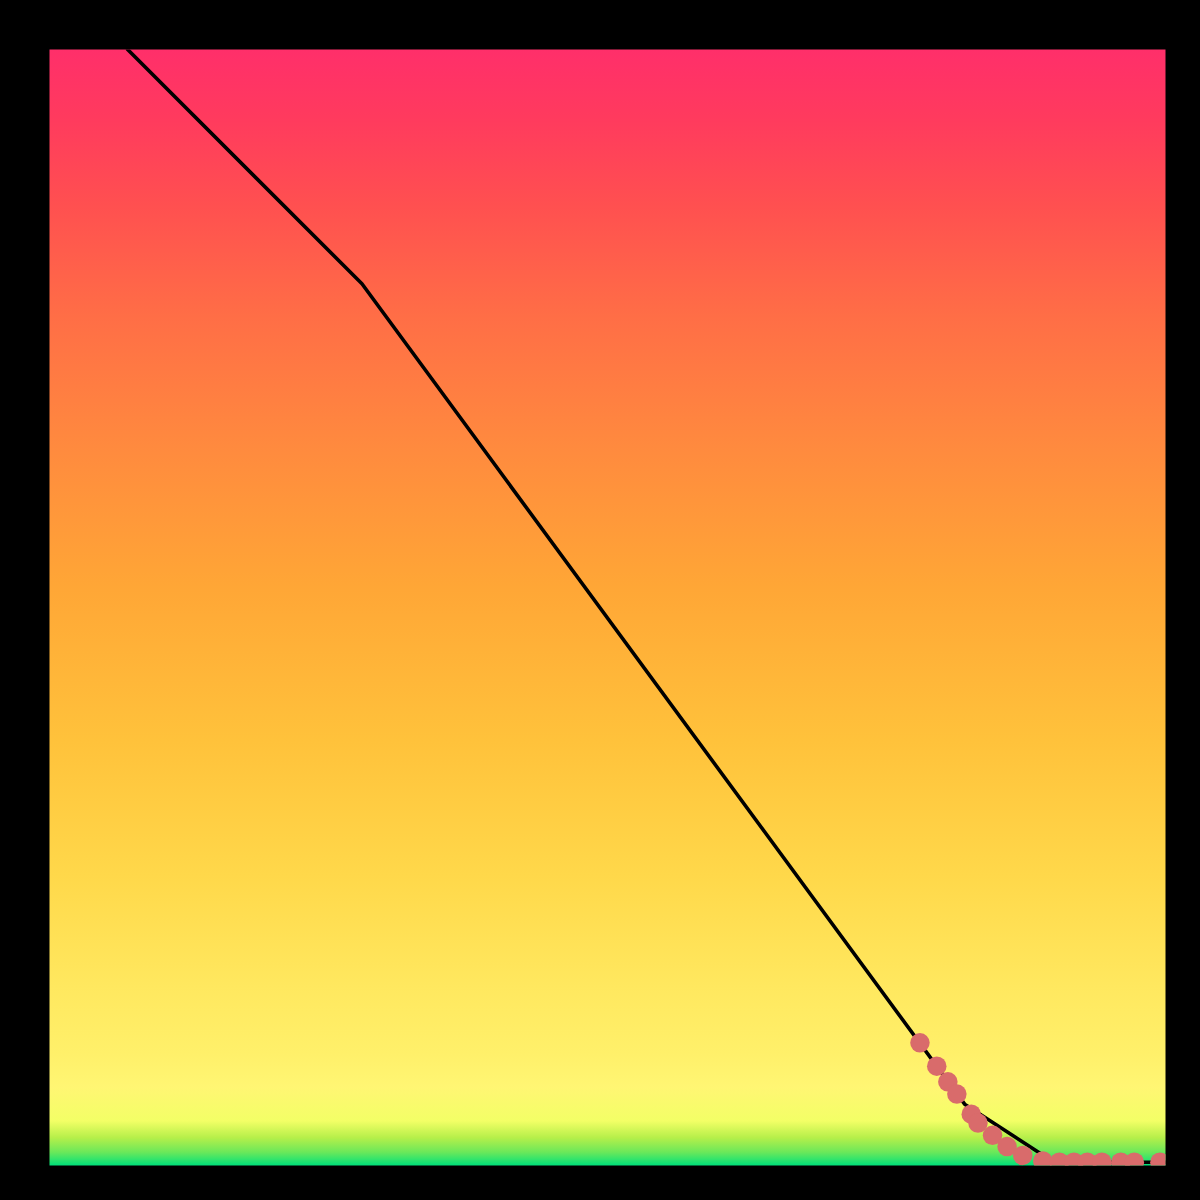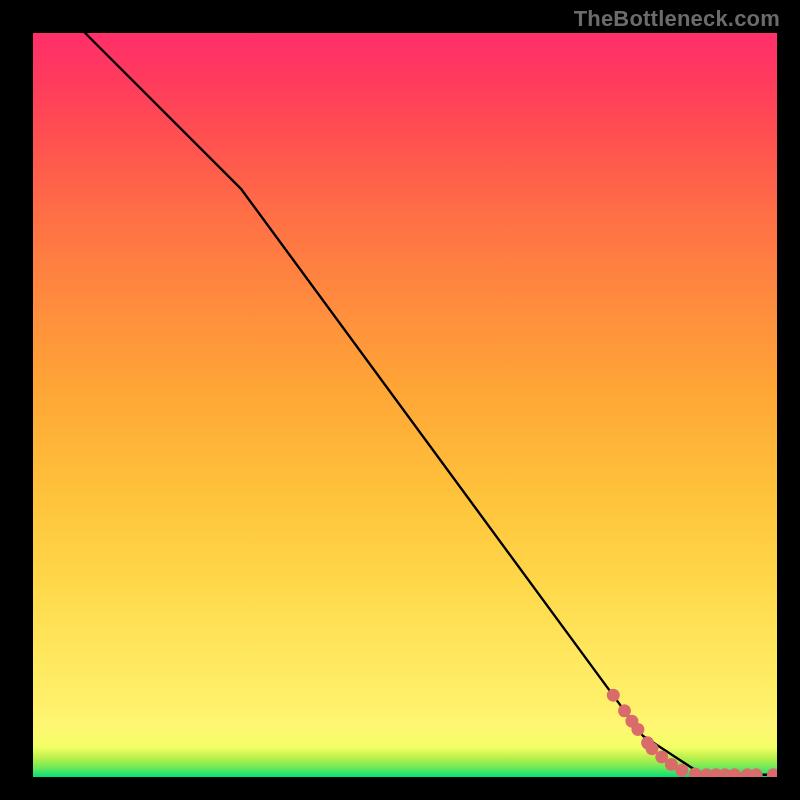--- a/index.html
+++ b/index.html
@@ -69,21 +69,20 @@
   }
   .marker {
     fill: #d96b6b;
     stroke: none;
   }
 </style>
 </head>
 <body>
 
 <div class="frame">
-  <div class="watermark">TheBottleneck.com</div>
 
   <div class="plot">
     <svg class="overlay" viewBox="0 0 744 744" preserveAspectRatio="none">
       <path class="curve" d="M52.1 0.0 L208.3 156.2 L610.1 703.1 L669.6 741.8 L744.0 741.8" stroke="#000000"></path>
       <g>
           <circle cx="580.3" cy="662.2" r="6.5" class="marker" fill="#d96b6b"></circle>
           <circle cx="591.5" cy="677.8" r="6.5" class="marker" fill="#d96b6b"></circle>
           <circle cx="598.9" cy="688.2" r="6.5" class="marker" fill="#d96b6b"></circle>
           <circle cx="604.9" cy="696.4" r="6.5" class="marker" fill="#d96b6b"></circle>
           <circle cx="614.5" cy="709.8" r="6.5" class="marker" fill="#d96b6b"></circle>

